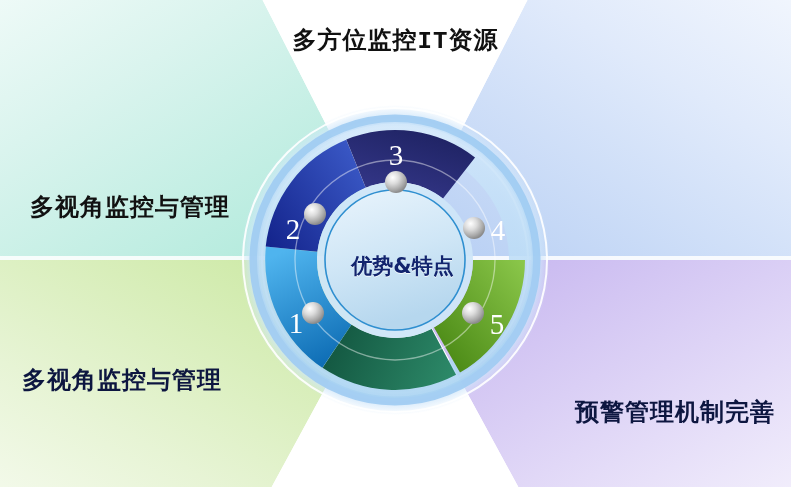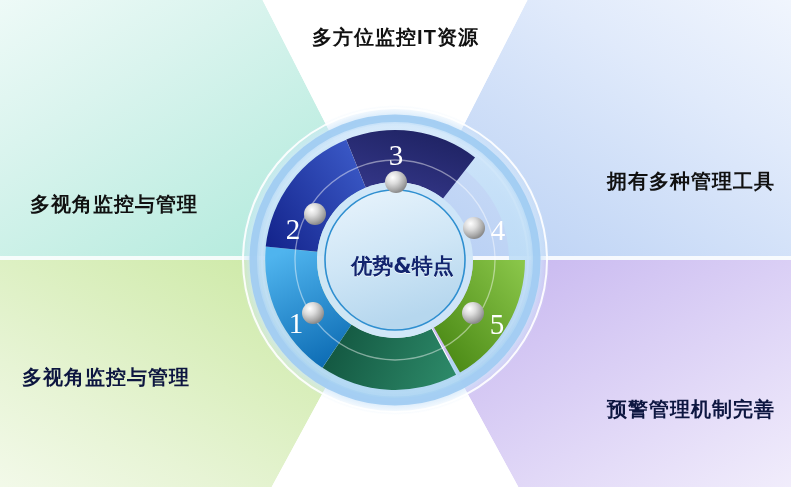--- a/index.html
+++ b/index.html
@@ -8,24 +8,24 @@
     background:#ffffff;
     font-family:"Liberation Sans","DejaVu Sans",sans-serif;
     overflow:hidden;
     position:relative;
   }
   #stage{position:absolute;left:0;top:0;width:791px;height:487px;}
   #bgsvg,#diagsvg{position:absolute;left:0;top:0;width:791px;height:487px;}
   .label{
     position:absolute;
     font-weight:bold;
-    font-size:20px;
+    font-size:24px;
     letter-spacing:1px;
     white-space:nowrap;
-    font-family:Liberation Sans, sans-serif;
+    font-family:Liberation Mono, monospace;
   }
   #lbl-top{ left:0;right:0;top:24px;text-align:center;color:#111111; }
   #lbl-left-top{ left:30px;top:168px;color:#111111;margin-top:23px; }
   #lbl-left-bottom{ left:22px;top:364px;color:#0d1640; }
   #lbl-right-top{ right:16px;top:168px;color:#111111; }
   #lbl-right-bottom{ right:16px;top:364px;color:#0d1640;margin-top:32px; }
   .center-text{
     position:absolute;
     left:0;right:0;top:252px;
     text-align:center;
@@ -186,17 +186,16 @@
       <text x="498" y="240" font-family="'Liberation Serif','DejaVu Serif',serif" font-size="29" fill="#ffffff" text-anchor="middle">4</text>
 
       <circle cx="473" cy="313" r="11" fill="url(#sphere)"></circle>
       <text x="497" y="334" font-family="'Liberation Serif','DejaVu Serif',serif" font-size="29" fill="#ffffff" text-anchor="middle">5</text>
     </g>
   </svg>
 
   <div class="label" id="lbl-top">多方位监控IT资源</div>
   <div class="label" id="lbl-left-top">多视角监控与管理</div>
   <div class="label" id="lbl-left-bottom">多视角监控与管理</div>
-  <div class="label" id="lbl-right-top">拥有多种管理工具</div>
   <div class="label" id="lbl-right-bottom">预警管理机制完善</div>
   <div class="center-text">优势&amp;特点</div>
 
 </div>
 
 </body></html>

